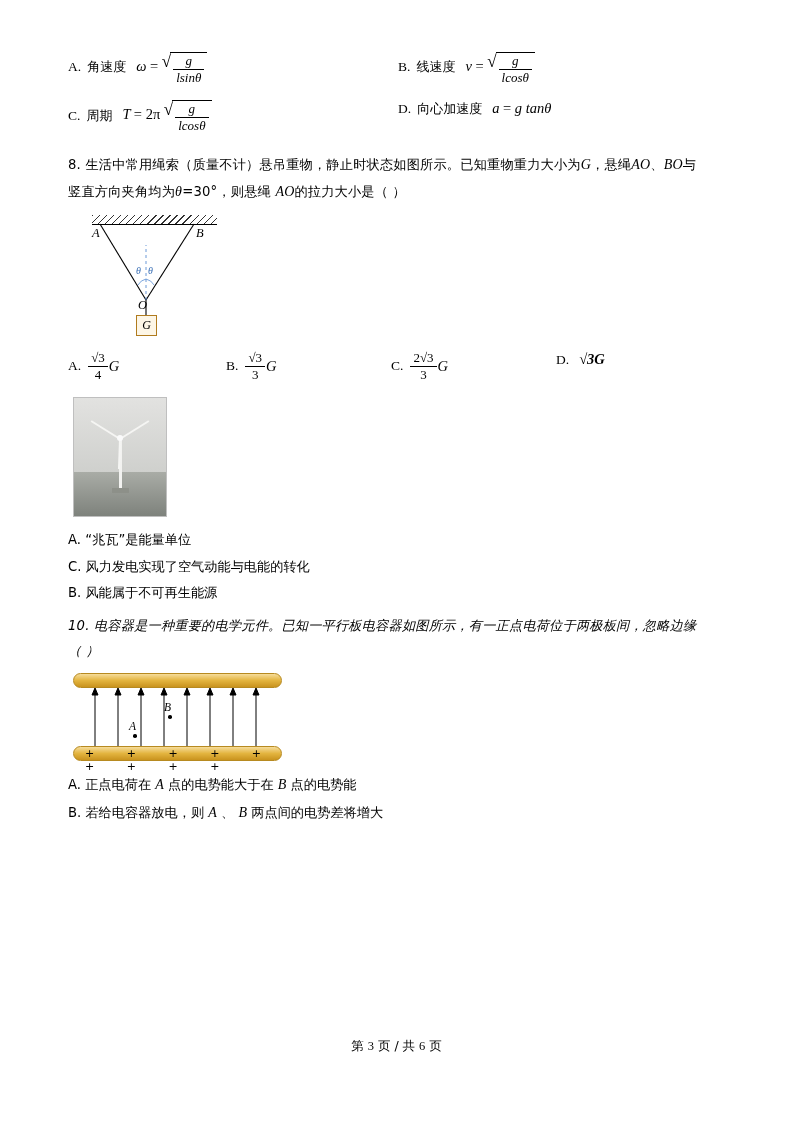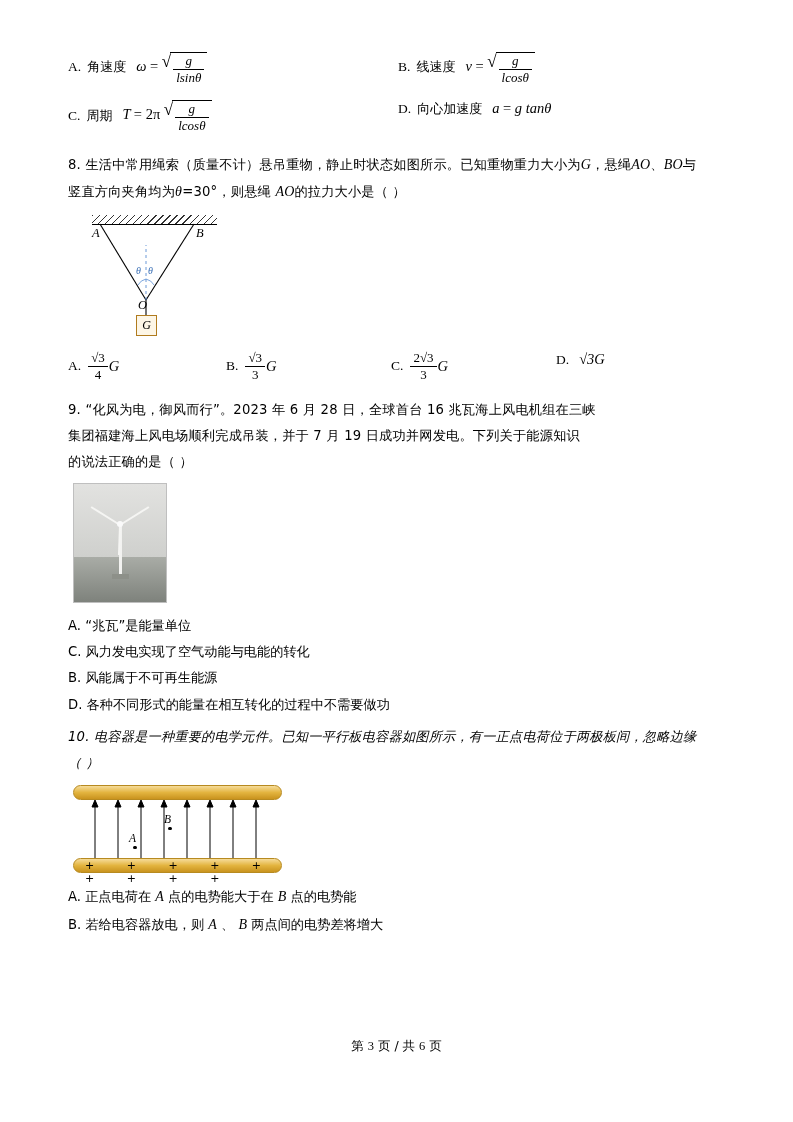--- a/index.html
+++ b/index.html
@@ -355,49 +355,40 @@
       <div style="width:165px; display:flex; align-items:center;">
         <span class="opt-lab">C.</span>
         <span class="frac">
           <span class="num">2√3</span>
           <span class="den">3</span>
         </span>
         <span class="math">G</span>
       </div>
       <div style="width:130px; display:flex; align-items:center;">
         <span class="opt-lab">D.</span>
-        <span class="math" style="margin-left:4px;">√3G</span>
-      </div>
-    </div>
-
-    <div class="qtext">
-      <div>
-        <span>9.</span>
-        <span>“化风为电，御风而行”。2023 年  6 月  28 日，全球首台 16 兆瓦海上风电机组在三峡</span>
-      </div>
-      <div>集团福建海上风电场顺利完成吊装，并于 7 月  19 日成功并网发电。下列关于能源知识</div>
-      <div>的说法正确的是（        ）</div>
-    </div>
+        <span class="math" style="margin-left:4px;font-weight:bold;">√3G</span>
+      </div>
+    </div>
+
 
     <div class="photo">
       <div class="sky"></div>
       <div class="sea"></div>
       <div class="mast"></div>
       <div class="b1"></div>
       <div class="b2"></div>
       <div class="b3"></div>
       <div class="hub"></div>
       <div class="base"></div>
     </div>
 
     <div class="ans">
       <div>A. “兆瓦”是能量单位</div>
       <div>C. 风力发电实现了空气动能与电能的转化</div>
       <div>B. 风能属于不可再生能源</div>
-      <div>D. 各种不同形式的能量在相互转化的过程中不需要做功</div>
     </div>
 
     <div class="qtext" style="margin-top:6px;font-style:italic;">
       <div>
         <span>10.</span>
         <span>电容器是一种重要的电学元件。已知一平行板电容器如图所示，有一正点电荷位于两极板间，忽略边缘</span>
       </div>
       <div>（        ）</div>
     </div>
 

